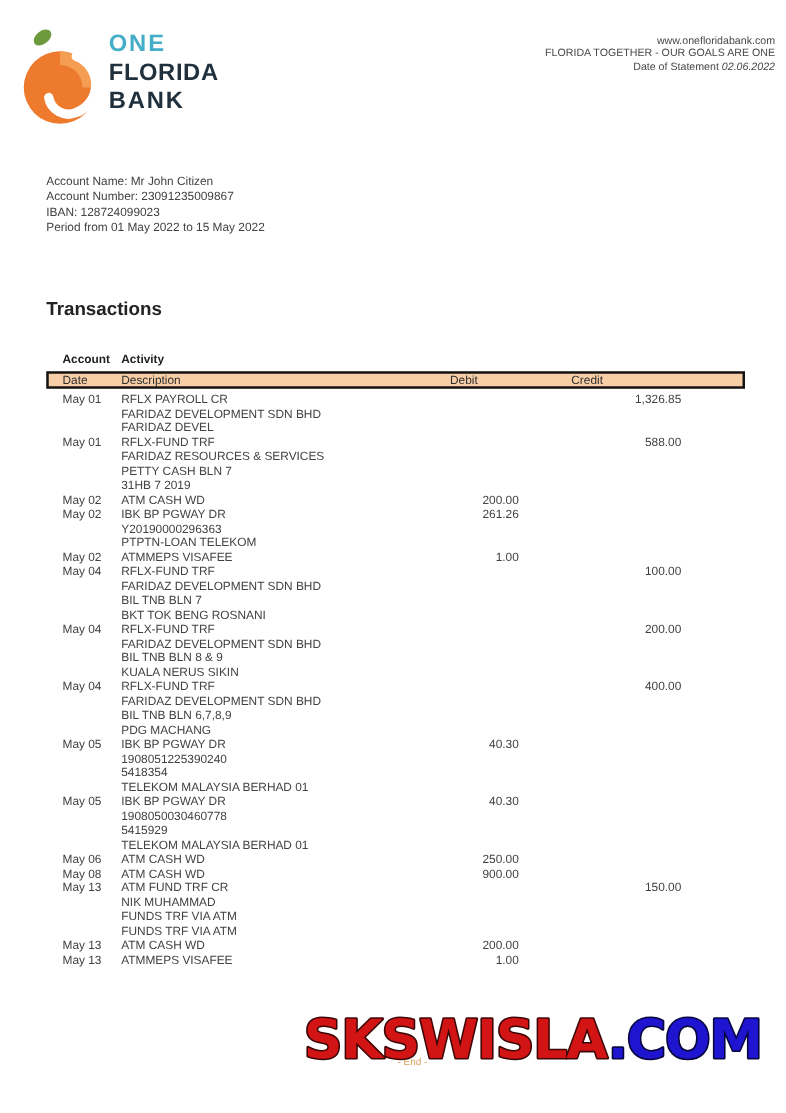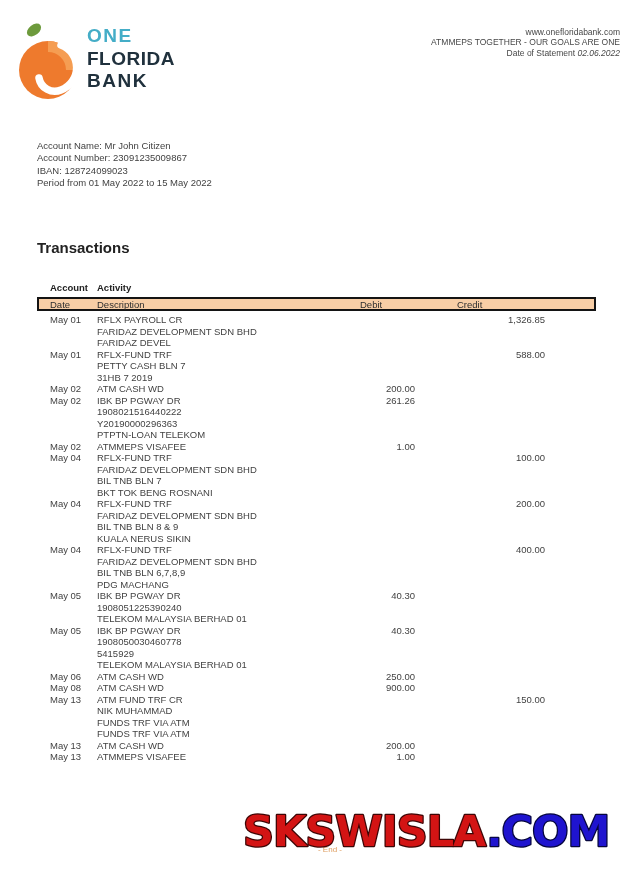--- a/index.html
+++ b/index.html
@@ -95,21 +95,21 @@
     </svg>
     <div class="logo-text">
       <div class="logo-one">ONE</div>
       <div class="logo-florida">FLORIDA</div>
       <div class="logo-bank">BANK</div>
     </div>
   </div>
 
   <div class="header-right">
     <div>www.onefloridabank.com</div>
-    <div>ATMMEPS TOGETHER - OUR GOALS ARE ONE</div>
+    <div>FLORIDA TOGETHER - OUR GOALS ARE ONE</div>
     <div><span>Date of Statement </span><span class="stmt-date">02.06.2022</span></div>
   </div>
 
   <div class="account-block">
     <div>Account Name: Mr John Citizen</div>
     <div>Account Number: 23091235009867</div>
     <div>IBAN: 128724099023</div>
     <div>Period from 01 May 2022 to 15 May 2022</div>
   </div>
 
@@ -146,20 +146,26 @@
           <span class="c-credit"></span>
         </div>
         <div class="trow">
           <span class="c-date">May 01</span>
           <span class="c-desc">RFLX-FUND TRF</span>
           <span class="c-debit"></span>
           <span class="c-credit">588.00</span>
         </div>
         <div class="trow">
           <span class="c-date"></span>
+          <span class="c-desc">FARIDAZ RESOURCES &amp; SERVICES</span>
+          <span class="c-debit"></span>
+          <span class="c-credit"></span>
+        </div>
+        <div class="trow">
+          <span class="c-date"></span>
           <span class="c-desc">PETTY CASH BLN 7</span>
           <span class="c-debit"></span>
           <span class="c-credit"></span>
         </div>
         <div class="trow">
           <span class="c-date"></span>
           <span class="c-desc">31HB 7 2019</span>
           <span class="c-debit"></span>
           <span class="c-credit"></span>
         </div>
@@ -170,26 +176,20 @@
           <span class="c-credit"></span>
         </div>
         <div class="trow">
           <span class="c-date">May 02</span>
           <span class="c-desc">IBK BP PGWAY DR</span>
           <span class="c-debit">261.26</span>
           <span class="c-credit"></span>
         </div>
         <div class="trow">
           <span class="c-date"></span>
-          <span class="c-desc">1908021516440222</span>
-          <span class="c-debit"></span>
-          <span class="c-credit"></span>
-        </div>
-        <div class="trow">
-          <span class="c-date"></span>
           <span class="c-desc">Y20190000296363</span>
           <span class="c-debit"></span>
           <span class="c-credit"></span>
         </div>
         <div class="trow">
           <span class="c-date"></span>
           <span class="c-desc">PTPTN-LOAN TELEKOM</span>
           <span class="c-debit"></span>
           <span class="c-credit"></span>
         </div>
@@ -273,20 +273,26 @@
         </div>
         <div class="trow">
           <span class="c-date">May 05</span>
           <span class="c-desc">IBK BP PGWAY DR</span>
           <span class="c-debit">40.30</span>
           <span class="c-credit"></span>
         </div>
         <div class="trow">
           <span class="c-date"></span>
           <span class="c-desc">1908051225390240</span>
+          <span class="c-debit"></span>
+          <span class="c-credit"></span>
+        </div>
+        <div class="trow">
+          <span class="c-date"></span>
+          <span class="c-desc">5418354</span>
           <span class="c-debit"></span>
           <span class="c-credit"></span>
         </div>
         <div class="trow">
           <span class="c-date"></span>
           <span class="c-desc">TELEKOM MALAYSIA BERHAD 01</span>
           <span class="c-debit"></span>
           <span class="c-credit"></span>
         </div>
         <div class="trow">

